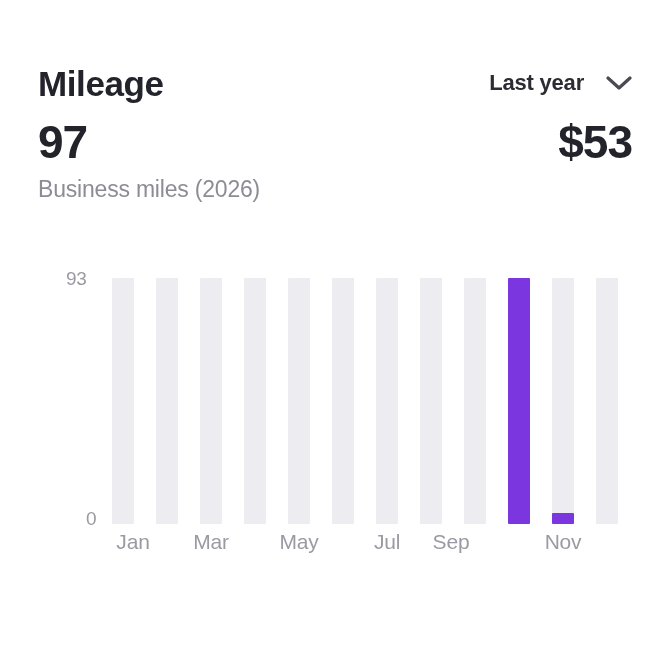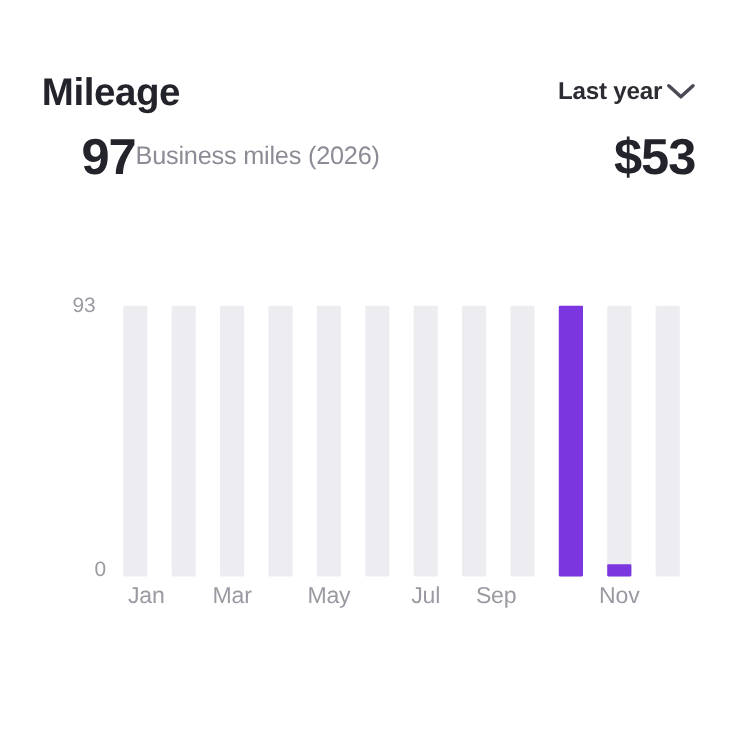--- a/index.html
+++ b/index.html
@@ -37,21 +37,21 @@
   .title {
     font-size: 35px;
     font-weight: bold;
     color: #23232b;
     letter-spacing: -0.4px;
     line-height: 1;
   }
   .period-select {
     display: flex;
     align-items: center;
-    gap: 4px;
+    gap: 22px;
     cursor: pointer;
   }
   .period-label {
     font-size: 22px;
     font-weight: bold;
     color: #2c2c33;
     letter-spacing: -0.2px;
   }
   .chevron {
     display: block;
@@ -64,21 +64,21 @@
   .stats {
     position: absolute;
     left: 38px;
     right: 38px;
     top: 118px;
     height: 102px;
     display: flex;
     align-items: flex-start;
     justify-content: space-between;
   }
-  .stat { display: flex; flex-direction: row; margin-left: 36px; }
+  .stat { display: flex; flex-direction: column; }
   .stat.right { align-items: flex-end; text-align: left; }
   .stat-value {
     font-size: 46px;
     font-weight: bold;
     color: #23232b;
     line-height: 1.05;
     letter-spacing: -1px;
   }
   .stat-label {
     margin-top: 10px;

